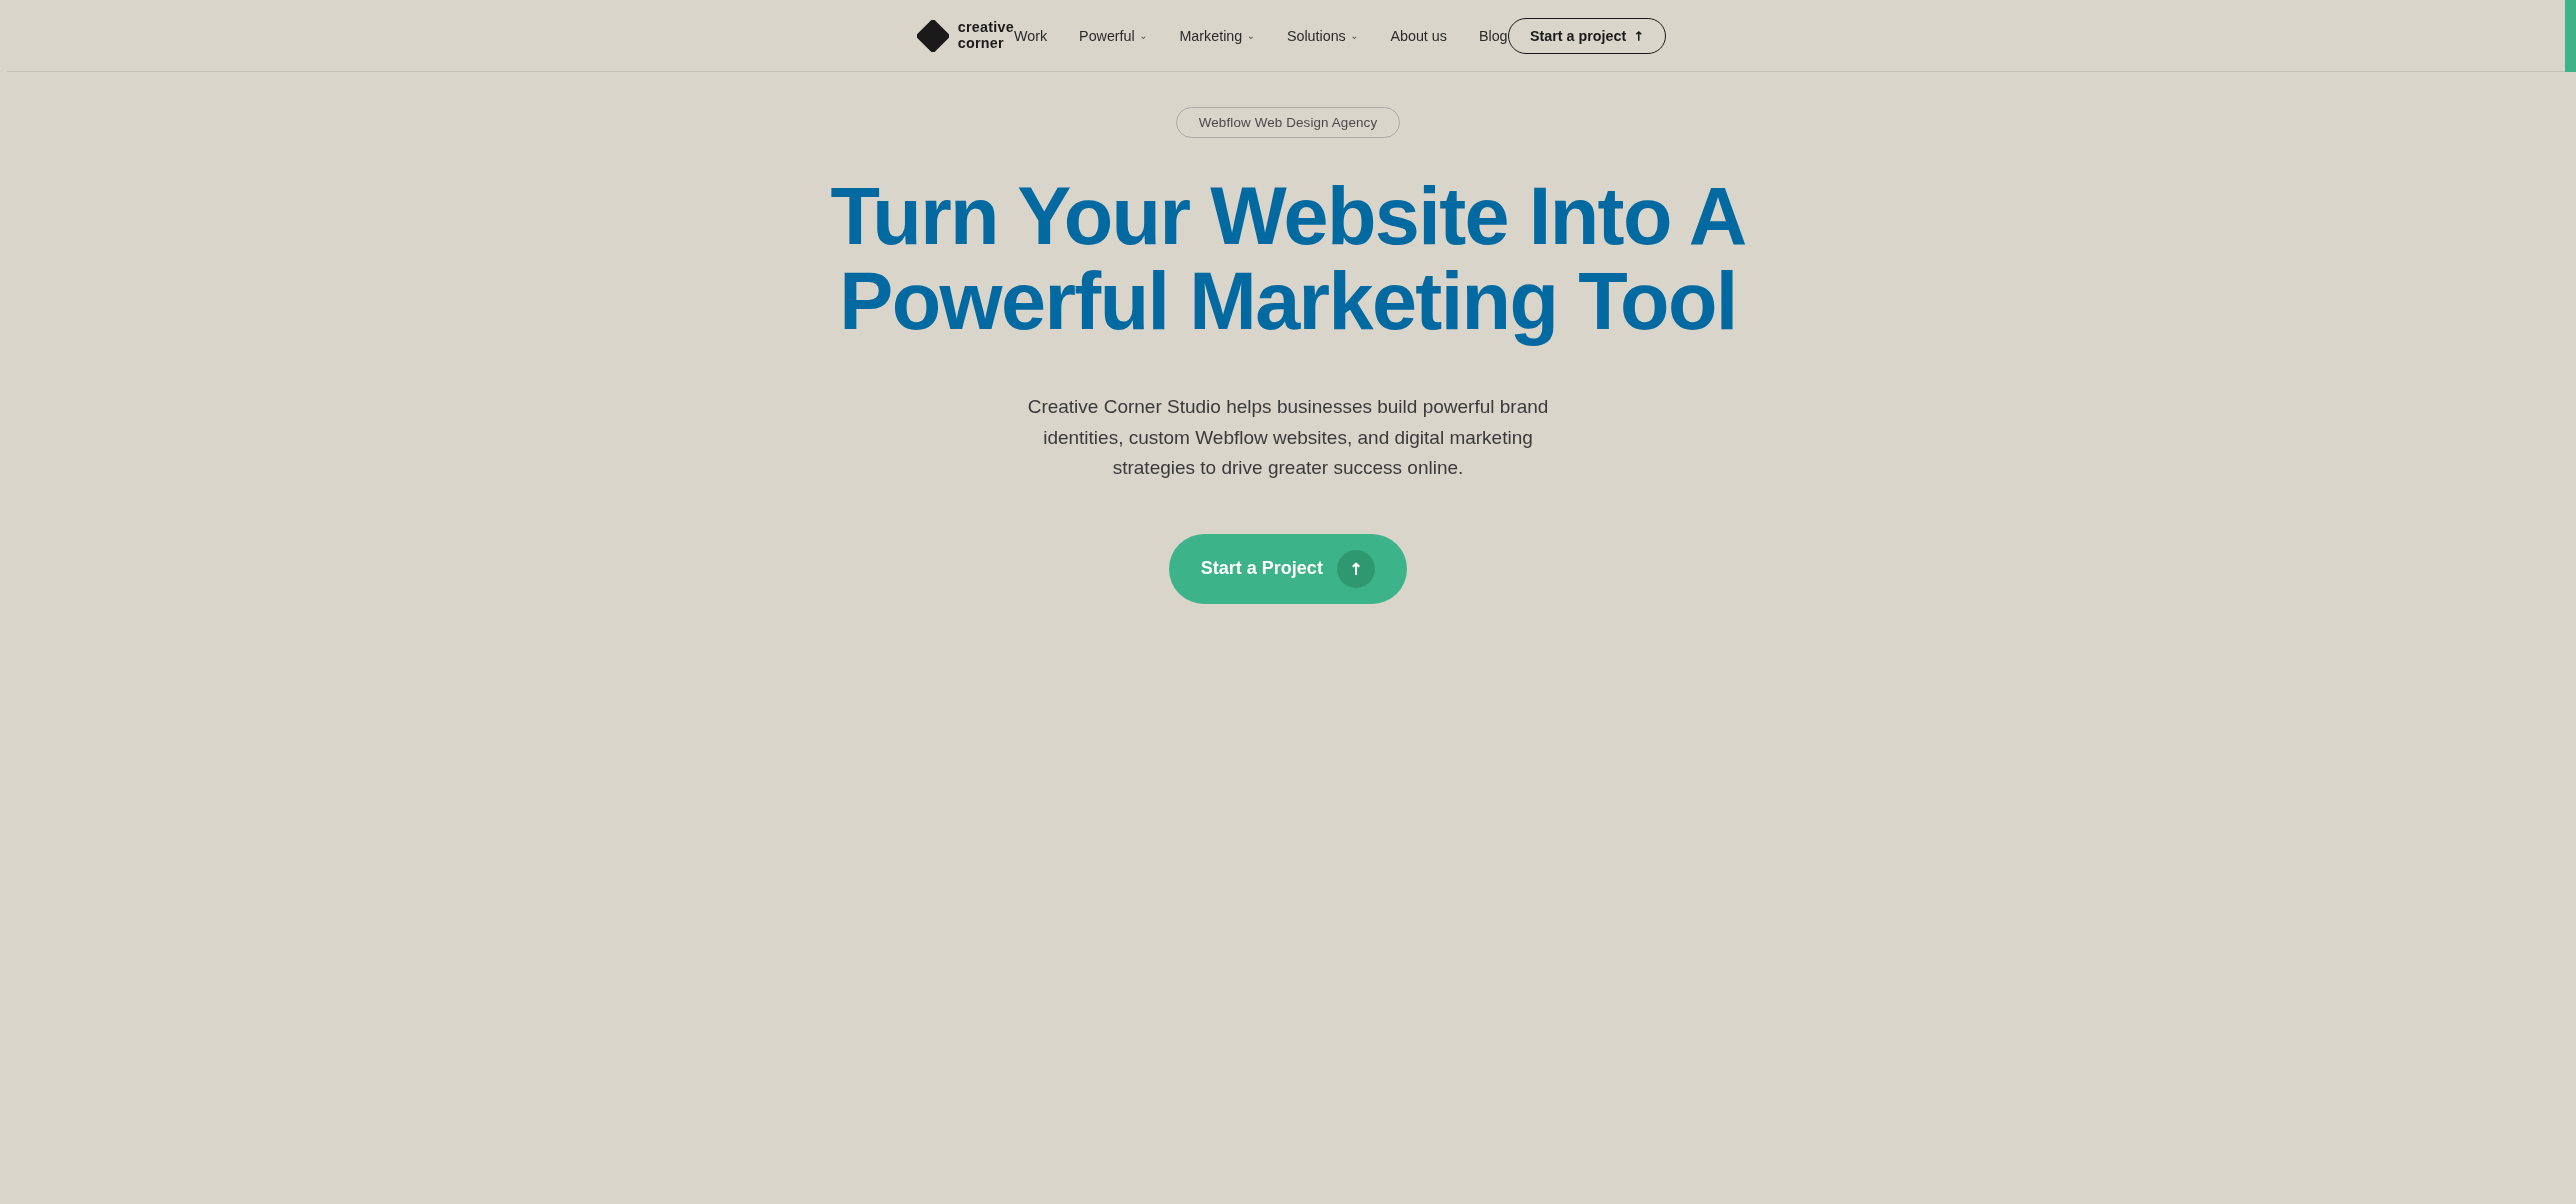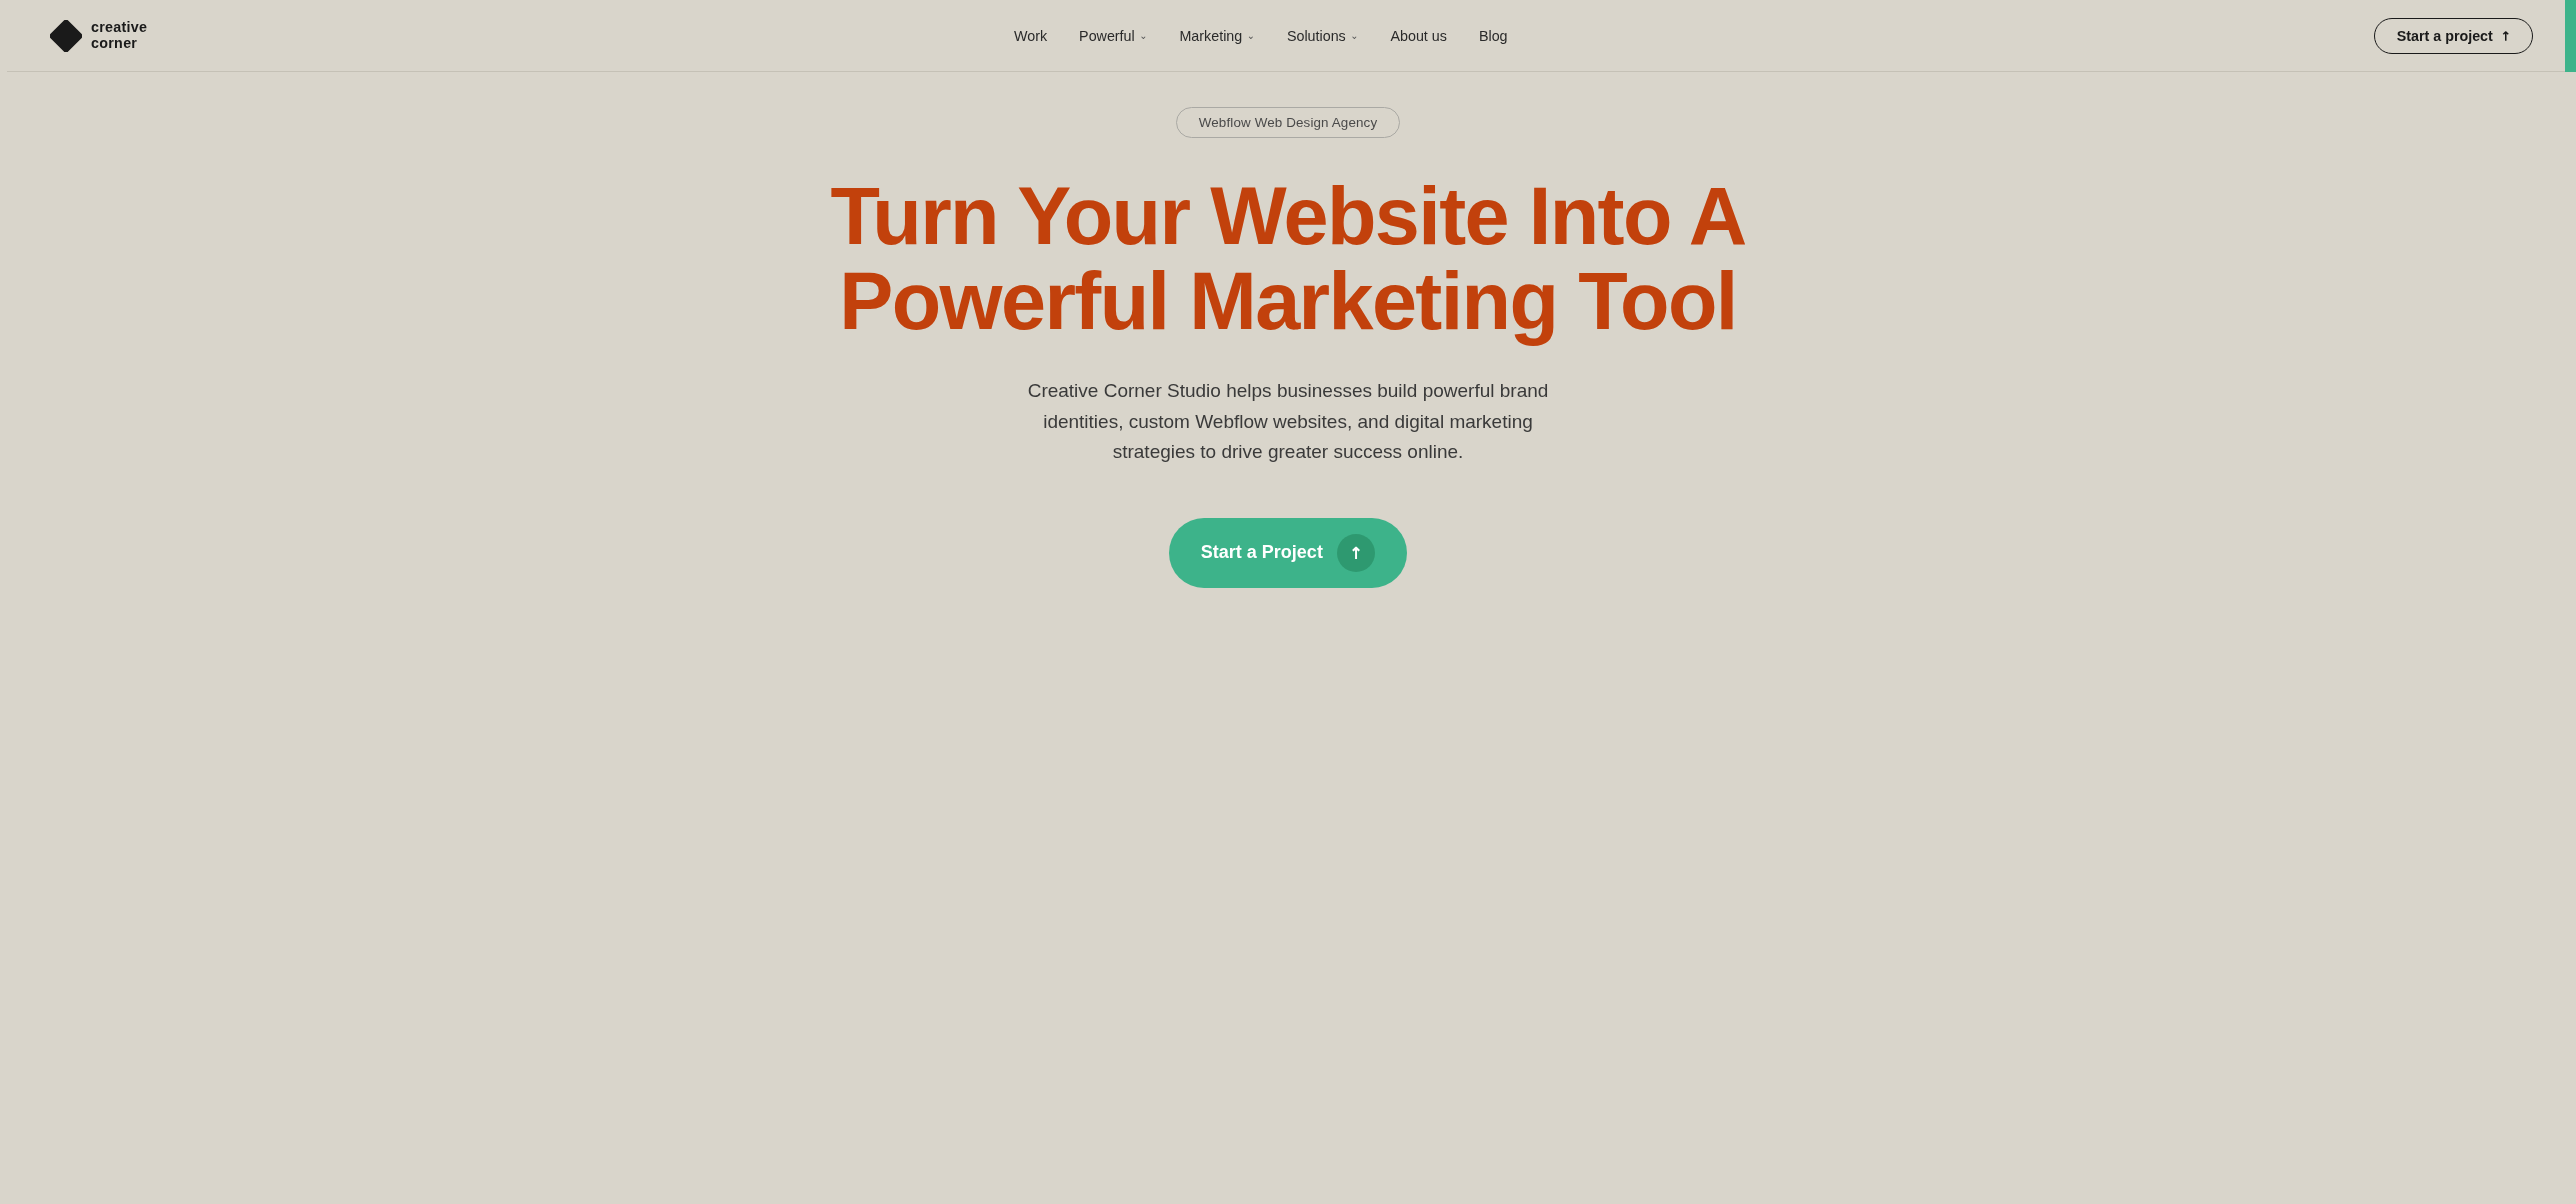--- a/index.html
+++ b/index.html
@@ -19,21 +19,21 @@
     .navbar {
       position: fixed;
       top: 0;
       left: 7px;
       right: 0;
       background-color: #d9d5cb;
       border-bottom: 0.9px solid #c5c1b6;
       z-index: 100;
       display: flex;
       align-items: center;
-      justify-content: space-between;
+      justify-content: center;
       padding: 0 43px;
       height: 72px;
     }
 
     .logo-area {
       display: flex;
       align-items: center;
       gap: 9px;
       text-decoration: none;
     }
@@ -132,23 +132,23 @@
       color: #4a4a4a;
       background: rgba(217, 213, 203, 0.6);
       margin-bottom: 36px;
       letter-spacing: 0.01em;
     }
 
     .hero-headline {
       font-size: 81px;
       font-weight: 800;
       line-height: 1.05;
-      color: #c2410c;
+      color: #0369a1;
       max-width: 985px;
-      margin-bottom: 32px;
+      margin-bottom: 48px;
       letter-spacing: -0.02em;
     }
 
     .hero-description {
       font-size: 19px;
       line-height: 1.6;
       color: #3a3a3a;
       max-width: 555px;
       margin-bottom: 50px;
       font-weight: 400;

